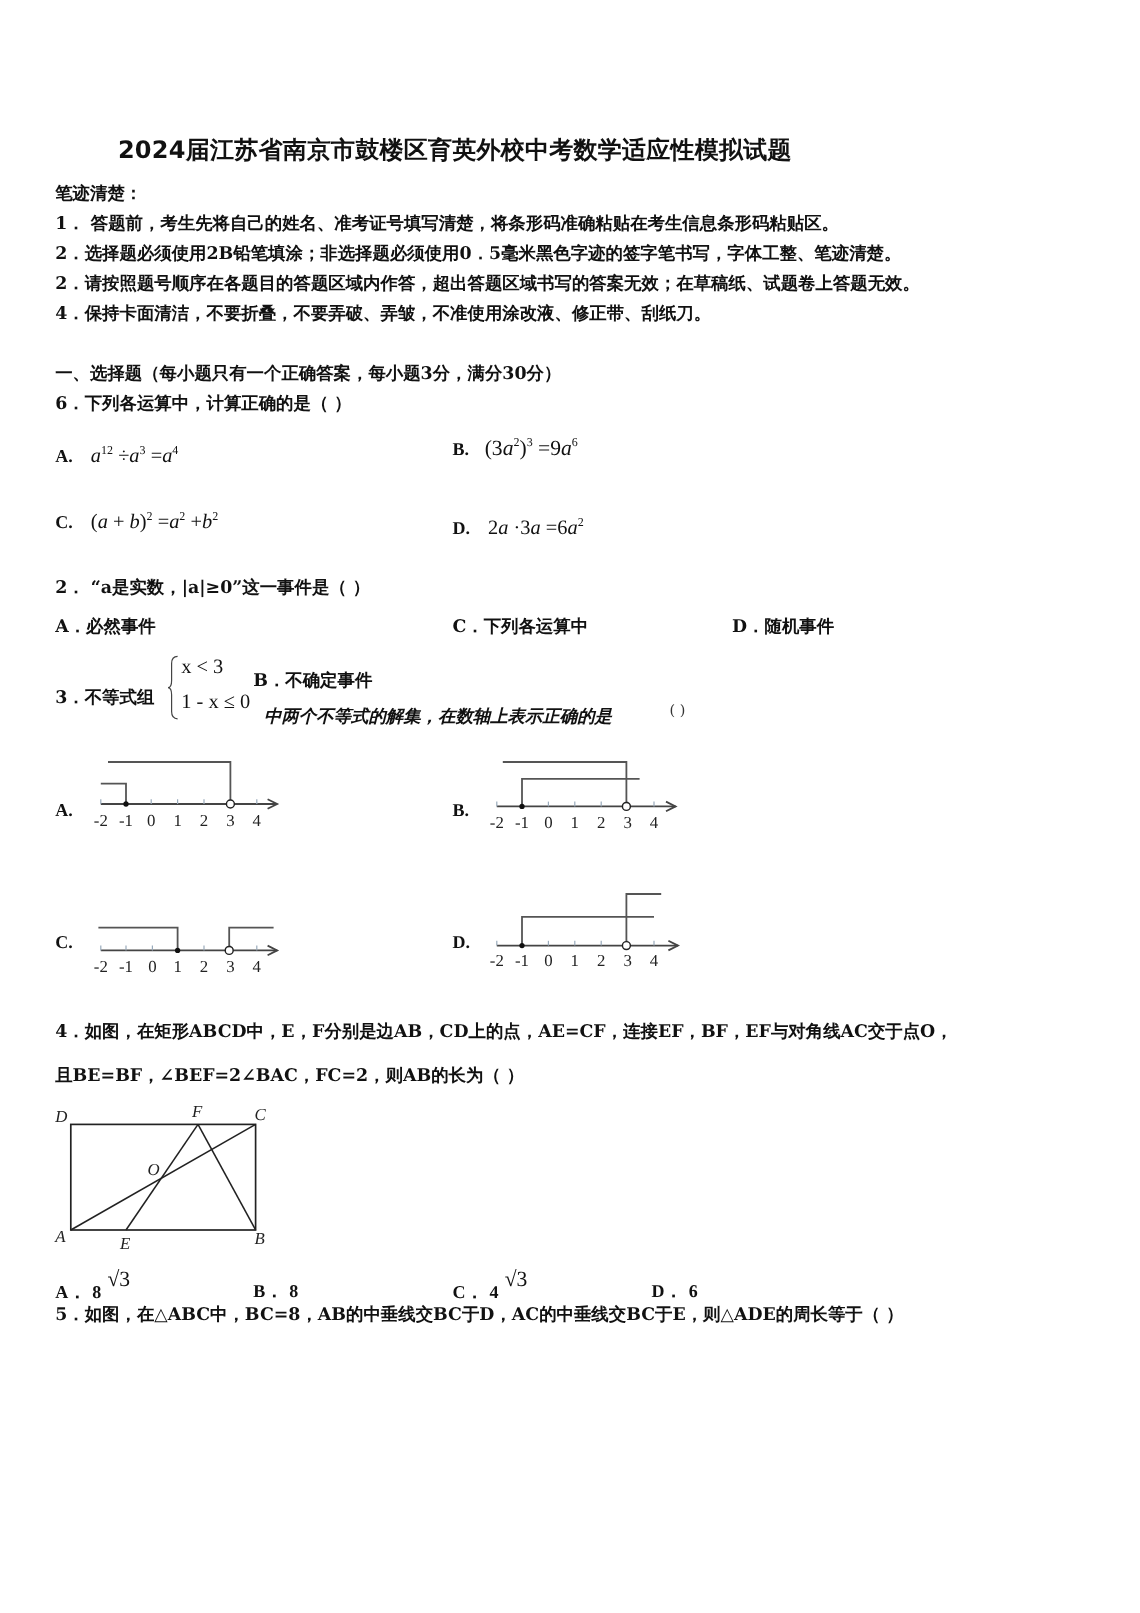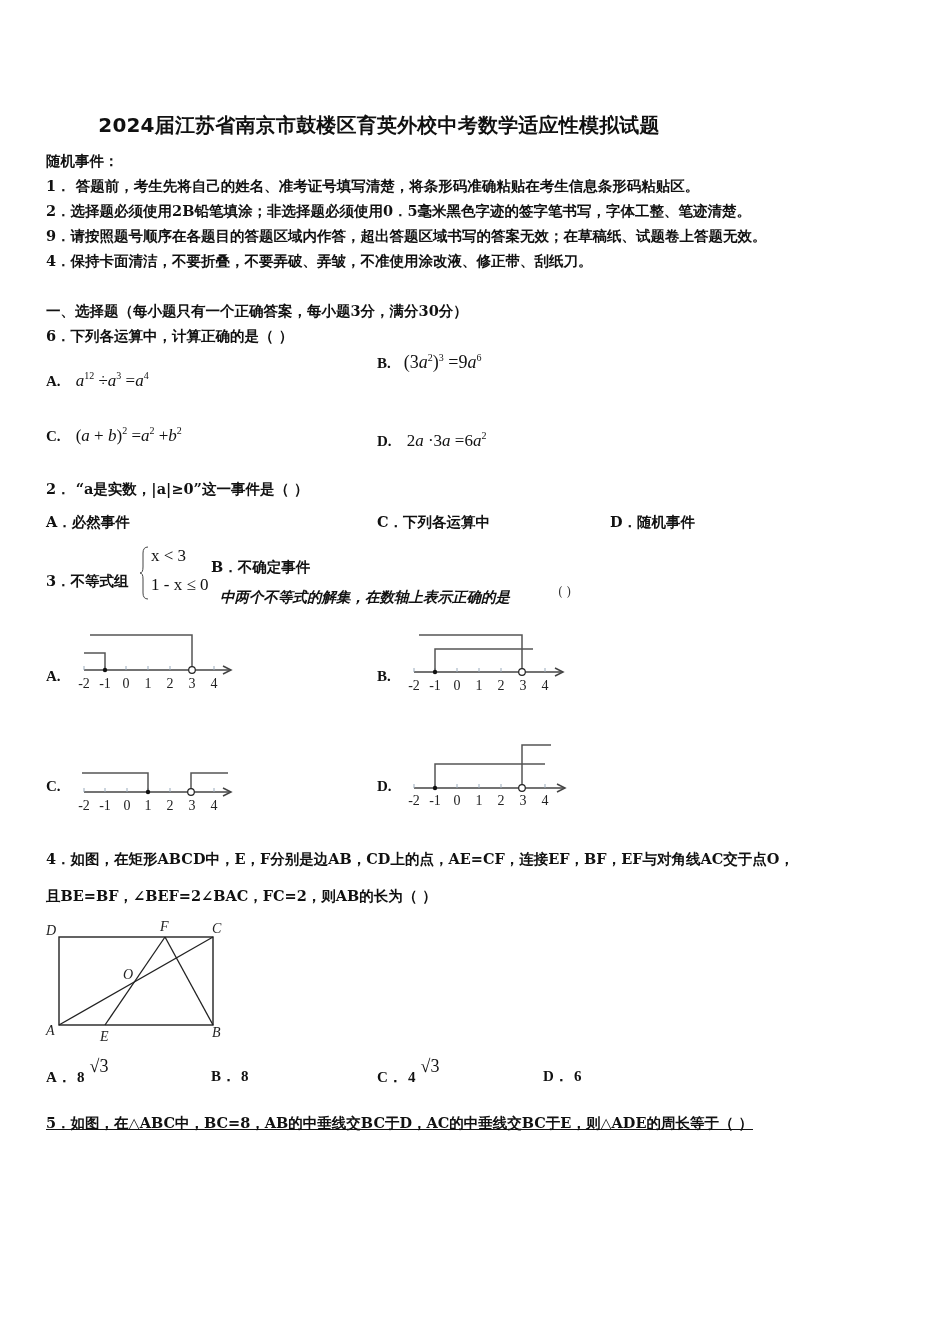--- a/index.html
+++ b/index.html
@@ -17,34 +17,34 @@
   .choice { font-size:14.5px; font-weight:bold; }
   .paren-small { font-size:12px; font-weight:normal; color:#333; }
   svg text { font-family:"Liberation Serif",serif; }
   .brace-sys { font-family:"Liberation Serif",serif; font-size:17px; font-weight:normal; }
 </style>
 </head>
 <body>
 
 <div class="abs title">2024届江苏省南京市鼓楼区育英外校中考数学适应性模拟试题</div>
 
-<div class="abs note" style="top:152px;">随机事件：</div>
+<div class="abs note" style="top:152px;">笔迹清楚：</div>
 <div class="abs note" style="top:177px;">1．  答题前，考生先将自己的姓名、准考证号填写清楚，将条形码准确粘贴在考生信息条形码粘贴区。</div>
 <div class="abs note" style="top:202px;">2．选择题必须使用2B铅笔填涂；非选择题必须使用0．5毫米黑色字迹的签字笔书写，字体工整、笔迹清楚。</div>
-<div class="abs note" style="top:227px;">9．请按照题号顺序在各题目的答题区域内作答，超出答题区域书写的答案无效；在草稿纸、试题卷上答题无效。</div>
+<div class="abs note" style="top:227px;">2．请按照题号顺序在各题目的答题区域内作答，超出答题区域书写的答案无效；在草稿纸、试题卷上答题无效。</div>
 <div class="abs note" style="top:252px;">4．保持卡面清洁，不要折叠，不要弄破、弄皱，不准使用涂改液、修正带、刮纸刀。</div>
 
 <div class="abs q" style="top:302px;">一、选择题（每小题只有一个正确答案，每小题3分，满分30分）</div>
 
 <div class="abs q" style="top:327px;">6．下列各运算中，计算正确的是（    ）</div>
 <div class="abs" style="left:46px; top:370px;">
   <span class="opt-letter">A.</span>
   <span class="math" style="margin-left:10px;"><i>a</i><sup>12</sup> ÷<i>a</i><sup>3</sup> =<i>a</i><sup>4</sup></span>
 </div>
-<div class="abs" style="left:377px; top:352px;">
+<div class="abs" style="left:377px; top:363px;">
   <span class="opt-letter">B.</span>
   <span class="math" style="margin-left:8px; font-size:18px;">(3<i>a</i><sup>2</sup>)<sup>3</sup> =9<i>a</i><sup>6</sup></span>
 </div>
 <div class="abs" style="left:46px; top:425px;">
   <span class="opt-letter">C.</span>
   <span class="math" style="margin-left:10px;">(<i>a</i> + <i>b</i>)<sup>2</sup> =<i>a</i><sup>2</sup> +<i>b</i><sup>2</sup></span>
 </div>
 <div class="abs" style="left:377px; top:430px;">
   <span class="opt-letter">D.</span>
   <span class="math" style="margin-left:10px;">2<i>a</i> ·3<i>a</i> =6<i>a</i><sup>2</sup></span>
@@ -216,13 +216,13 @@
 <div class="abs" style="left:377px; top:1066px;">
   <span class="opt-letter">C．</span>
   <span class="opt-letter">4</span>
   <span class="math" style="position:relative; top:-10px; font-size:18px;">√3</span>
 </div>
 <div class="abs" style="left:543px; top:1066px;">
   <span class="opt-letter">D．</span>
   <span class="opt-letter">6</span>
 </div>
 
-<div class="abs q" style="top:1114px;text-decoration:underline;">5．如图，在△ABC中，BC=8，AB的中垂线交BC于D，AC的中垂线交BC于E，则△ADE的周长等于（      ）</div>
+<div class="abs q" style="top:1086px;">5．如图，在△ABC中，BC=8，AB的中垂线交BC于D，AC的中垂线交BC于E，则△ADE的周长等于（      ）</div>
 
 </body></html>

